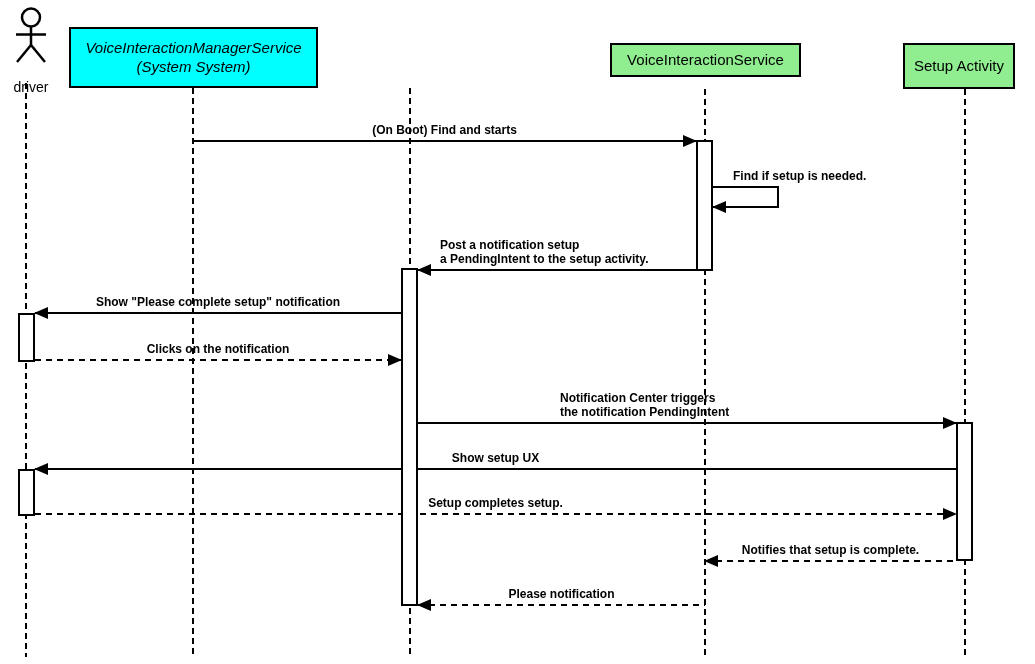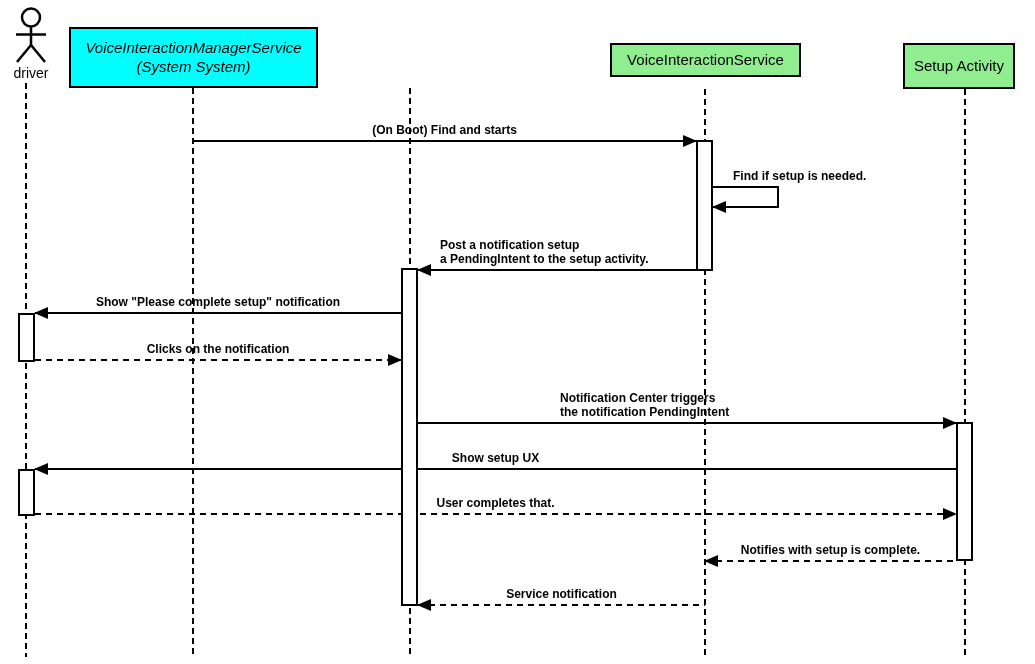--- a/index.html
+++ b/index.html
@@ -3,21 +3,21 @@
 <meta charset="utf-8">
 <style>
   html,body { margin:0; padding:0; background:#ffffff; }
   .diagram {
     position:relative; width:1035px; height:664px; background:#ffffff;
     font-family:"Liberation Sans", sans-serif; color:#000; overflow:hidden;
   }
   
   .actor { position:absolute; left:4px; top:6px; width:54px; text-align:center; }
   .actor svg { display:block; margin:0 auto; }
-  .actor-label { font-size:14px; margin-top:1px; }
+  .actor-label { font-size:14px; margin-top:15px; }
   
   .hbox {
     position:absolute; box-sizing:border-box; border:2px solid #000;
     display:flex; flex-direction:column; justify-content:center; align-items:center;
     font-size:15px; line-height:1.25; text-align:center;
   }
   .cyan { background:#00ffff;font-style:italic; }
   .green { background:#90ee90; }
   
   .lifeline {
@@ -129,30 +129,30 @@
     <div class="arr right"></div>
   </div>
 
   <div class="msg solid" style="left:35px; top:469px; width:921px;">
     <div class="msg-label">Show setup UX</div>
     <div class="msg-line"></div>
     <div class="arr left"></div>
   </div>
 
   <div class="msg dashed" style="left:35px; top:514px; width:921px;">
-    <div class="msg-label">User completes that.</div>
+    <div class="msg-label">Setup completes setup.</div>
     <div class="msg-line"></div>
     <div class="arr right"></div>
   </div>
 
   <div class="msg dashed" style="left:705px; top:561px; width:251px;">
-    <div class="msg-label">Notifies with setup is complete.</div>
+    <div class="msg-label">Notifies that setup is complete.</div>
     <div class="msg-line"></div>
     <div class="arr left"></div>
   </div>
 
   <div class="msg dashed" style="left:418px; top:605px; width:287px;">
-    <div class="msg-label">Service notification</div>
+    <div class="msg-label">Please notification</div>
     <div class="msg-line"></div>
     <div class="arr left"></div>
   </div>
 
 </div>
 
 </body></html>

